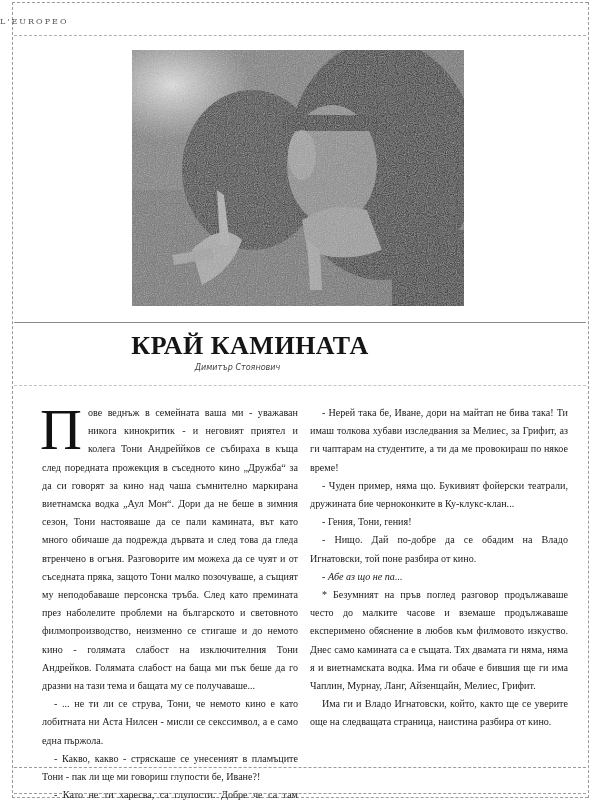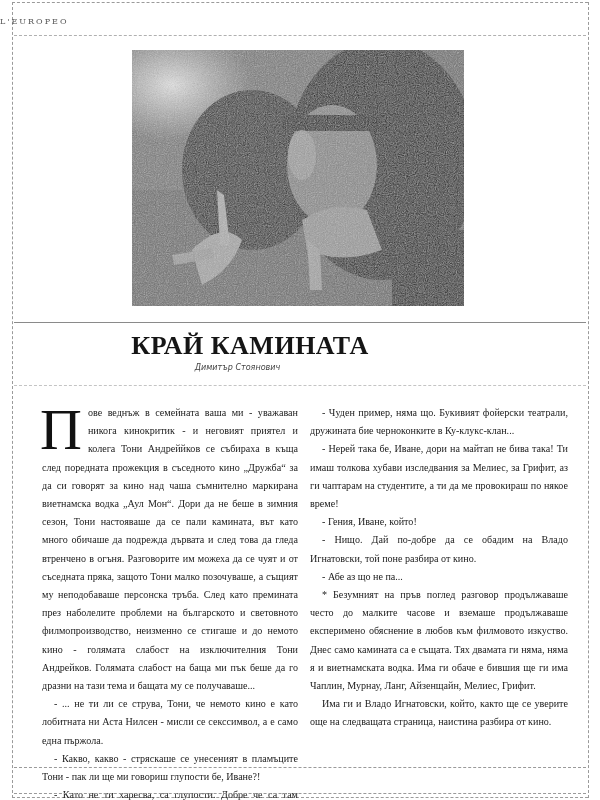--- a/index.html
+++ b/index.html
@@ -21,21 +21,21 @@
     .article-title { position: absolute; left: 0; top: 331px; width: 500px; text-align: center; font-size: 26px; letter-spacing: 0.5px; color: #151515; }
     .article-author { position: absolute; left: 0; top: 363px; width: 475px; text-align: center; font-size: 8px; font-style: italic; color: #444; font-family: "DejaVu Sans", sans-serif; }
     .sub-rule { position: absolute; left: 14px; top: 385px; width: 572px; border-top: 1px dashed #c4c4c4; }
 
     .col { position: absolute; top: 404px; font-size: 10.1px; line-height: 18.2px; text-align: justify; color: #202020; }
     .col-left { left: 42px; width: 256px; }
     .col-right { left: 310px; width: 258px; }
     .col p { margin: 0; }
     .col .indent { text-indent: 12px; }
     .dropcap { float: left; font-size: 58px; line-height: 48px; margin: 2px 6px 0 -2px; color: #111; }
-    .ital { }
+    .ital { font-style: italic; }
 
     .cap-rule-top { position: absolute; left: 14px; top: 767px; width: 572px; border-top: 1px dashed #9a9a9a; }
     .caption { position: absolute; left: 0; top: 801px; width: 474px; text-align: center; font-size: 12px; font-style: italic; color: #333; font-family: "DejaVu Sans", sans-serif; }
     .cap-rule-bottom { position: absolute; left: 14px; top: 793px; width: 572px; border-top: 1px dashed #9a9a9a; }
   </style>
 </head>
 <body>
 
 <div class="frame-top"></div>
 <div class="frame-left"></div>
@@ -86,23 +86,23 @@
 <div class="sub-rule"></div>
 
 <div class="col col-left">
   <p><span class="dropcap">П</span><span>ове веднъж в семейната ваша ми - уважаван никога кинокритик - и неговият приятел и колега Тони Андреййков се събираха в къща след поредната прожекция в съседното кино „Дружба“ за да си говорят за кино над чаша съмнително маркирана виетнамска водка „Аул Мон“. Дори да не беше в зимния сезон, Тони настояваше да се пали камината, вът като много обичаше да подрежда дървата и след това да гледа втренчено в огъня. Разговорите им можеха да се чуят и от съседната пряка, защото Тони малко позочуваше, а същият му неподобаваше персонска тръба. След като премината през наболелите проблеми на българското и световното филмопроизводство, неизменно се стигаше и до немото кино - голямата слабост на изключителния Тони Андрейков. Голямата слабост на баща ми пък беше да го дразни на тази тема и бащата му се получаваше...</span></p>
   <p class="indent">- ... не ти ли се струва, Тони, че немото кино е като лобитната ни Аста Нилсен - мисли се секссимвол, а е само една пържола.</p>
   <p class="indent">- Какво, какво - стряскаше се унесеният в пламъците Тони - пак ли ще ми говориш глупости бе, Иване?!</p>
   <p class="indent">- Като не ти харесва, са глупости. Добре че са там Мурнау,</p>
 </div>
 
 <div class="col col-right">
+  <p class="indent">- Нерей така бе, Иване, дори на майтап не бива така! Ти имаш толкова хубави изследвания за Мелиес, за Грифит, аз ги чаптарам на студентите, а ти да ме провокираш по някое време!</p>
   <p class="indent">- Чуден пример, няма що. Букивият фойерски театрали, дружината бие черноконките в Ку-клукс-клан...</p>
-  <p class="indent">- Нерей така бе, Иване, дори на майтап не бива така! Ти имаш толкова хубави изследвания за Мелиес, за Грифит, аз ги чаптарам на студентите, а ти да ме провокираш по някое време!</p>
-  <p class="indent">- Гения, Иване, който!</p>
+  <p class="indent">- Гения, Тони, гения!</p>
   <p class="indent">- Нищо. Дай по-добре да се обадим на Владо Игнатовски, той поне разбира от кино.</p>
   <p class="indent ital">- Абе аз що не па...</p>
   <p class="indent">* Безумният на пръв поглед разговор продължаваше често до малките часове и вземаше продължаваше експеримено обяснение в любов към филмовото изкуство. Днес само камината са е същата. Тях двамата ги няма, няма я и виетнамската водка. Има ги обаче е бившия ще ги има Чаплин, Мурнау, Ланг, Айзенщайн, Мелиес, Грифит.</p>
   <p class="indent">Има ги и Владо Игнатовски, който, както ще се уверите още на следващата страница, наистина разбира от кино.</p>
 </div>
 
 <div class="cap-rule-top"></div>
 <div class="caption">Работен момент от „Нежната магия“, реж. Тодор Андрейков, 1975 г.</div>
 <div class="cap-rule-bottom"></div>
 

